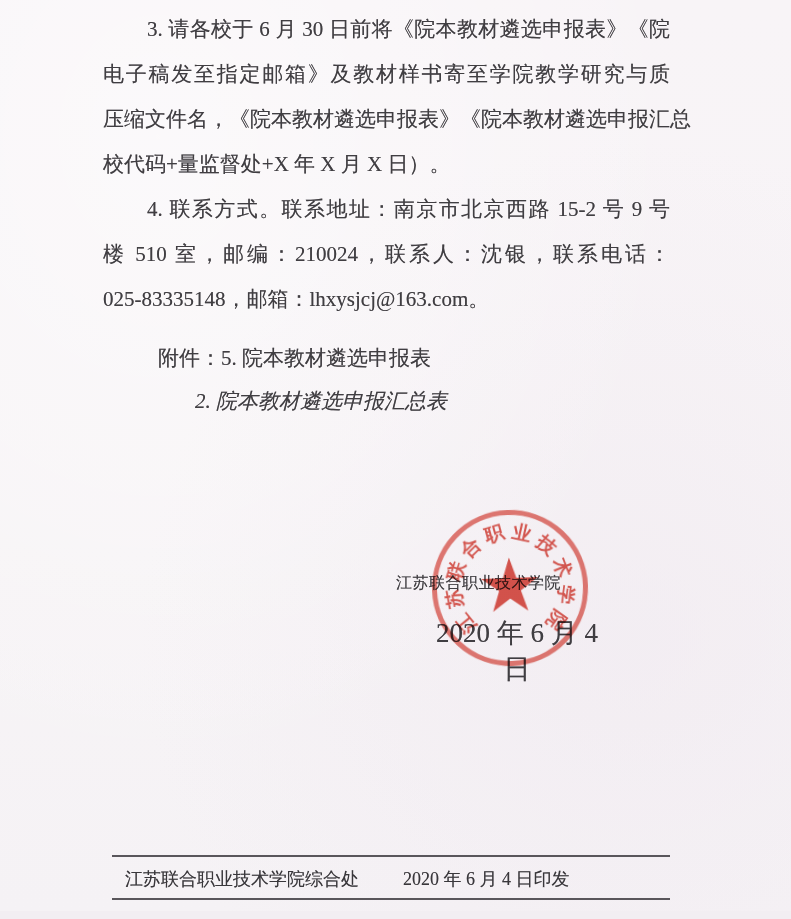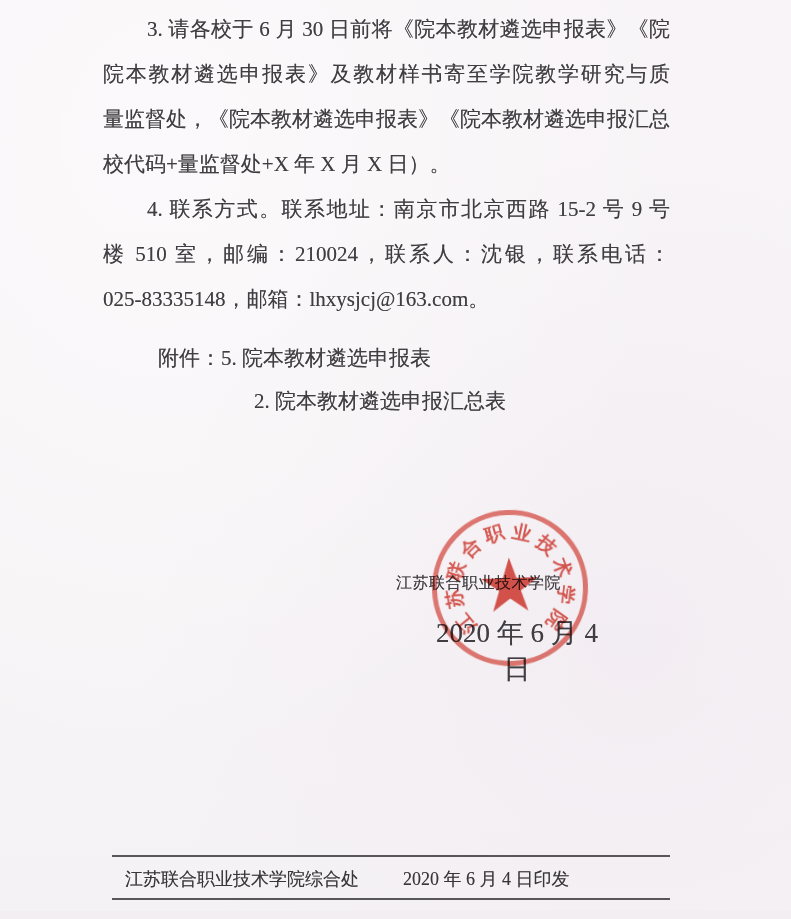--- a/index.html
+++ b/index.html
@@ -21,21 +21,21 @@
   .content{
     position:absolute;left:103px;top:7px;width:567px;
     font-size:21px;line-height:45px;
     text-shadow:0 0 .6px rgba(64,62,66,.55);
   }
   .bline{height:45px;text-align:justify;text-align-last:justify;white-space:nowrap;}
   .bline.end{text-align-last:left;}
   .bline.ind{padding-left:44px;}
   
   .attach{margin-top:15px;line-height:43px;padding-left:55px;}
-  .attach-row2{margin-left:96px;}
+  .attach-row2{margin-left:37px;font-style:italic;}
   
   .sig-org{position:absolute;left:396px;top:573px;width:214px;font-size:16px;
            letter-spacing:.5px;text-shadow:0 0 .6px rgba(64,62,66,.55);}
   .sig-date{position:absolute;left:431px;top:615px;width:172px;font-size:27px;
             text-align:center;text-shadow:0 0 .6px rgba(64,62,66,.55);}
   
   .seal{
     position:absolute;left:432px;top:510px;width:156px;height:156px;
     border:5px solid rgba(219,74,62,.72);border-radius:50%;
     box-sizing:border-box;mix-blend-mode:multiply;
@@ -62,22 +62,22 @@
   }
   .foot-date{margin-left:44px;}
 </style>
 </head>
 <body>
 
 <div class="page">
 
   <div class="content">
     <div class="bline ind">3. 请各校于 6 月 30 日前将《院本教材遴选申报表》《院</div>
-    <div class="bline">院本教材遴选申报表》及教材样书寄至学院教学研究与质</div>
-    <div class="bline">量监督处，《院本教材遴选申报表》《院本教材遴选申报汇总</div>
+    <div class="bline">电子稿发至指定邮箱》及教材样书寄至学院教学研究与质</div>
+    <div class="bline">压缩文件名，《院本教材遴选申报表》《院本教材遴选申报汇总</div>
     <div class="bline end">校代码+量监督处+X 年 X 月 X 日）。</div>
     <div class="bline ind">4. 联系方式。联系地址：南京市北京西路 15-2 号 9 号</div>
     <div class="bline">楼 510 室，邮编：210024，联系人：沈银，联系电话：</div>
     <div class="bline end">025-83335148，邮箱：lhxysjcj@163.com。</div>
 
     <div class="attach">
       <div><span>附件：</span><span>5. 院本教材遴选申报表</span></div>
       <div class="attach-row2"><span>2. 院本教材遴选申报汇总表</span></div>
     </div>
   </div>

